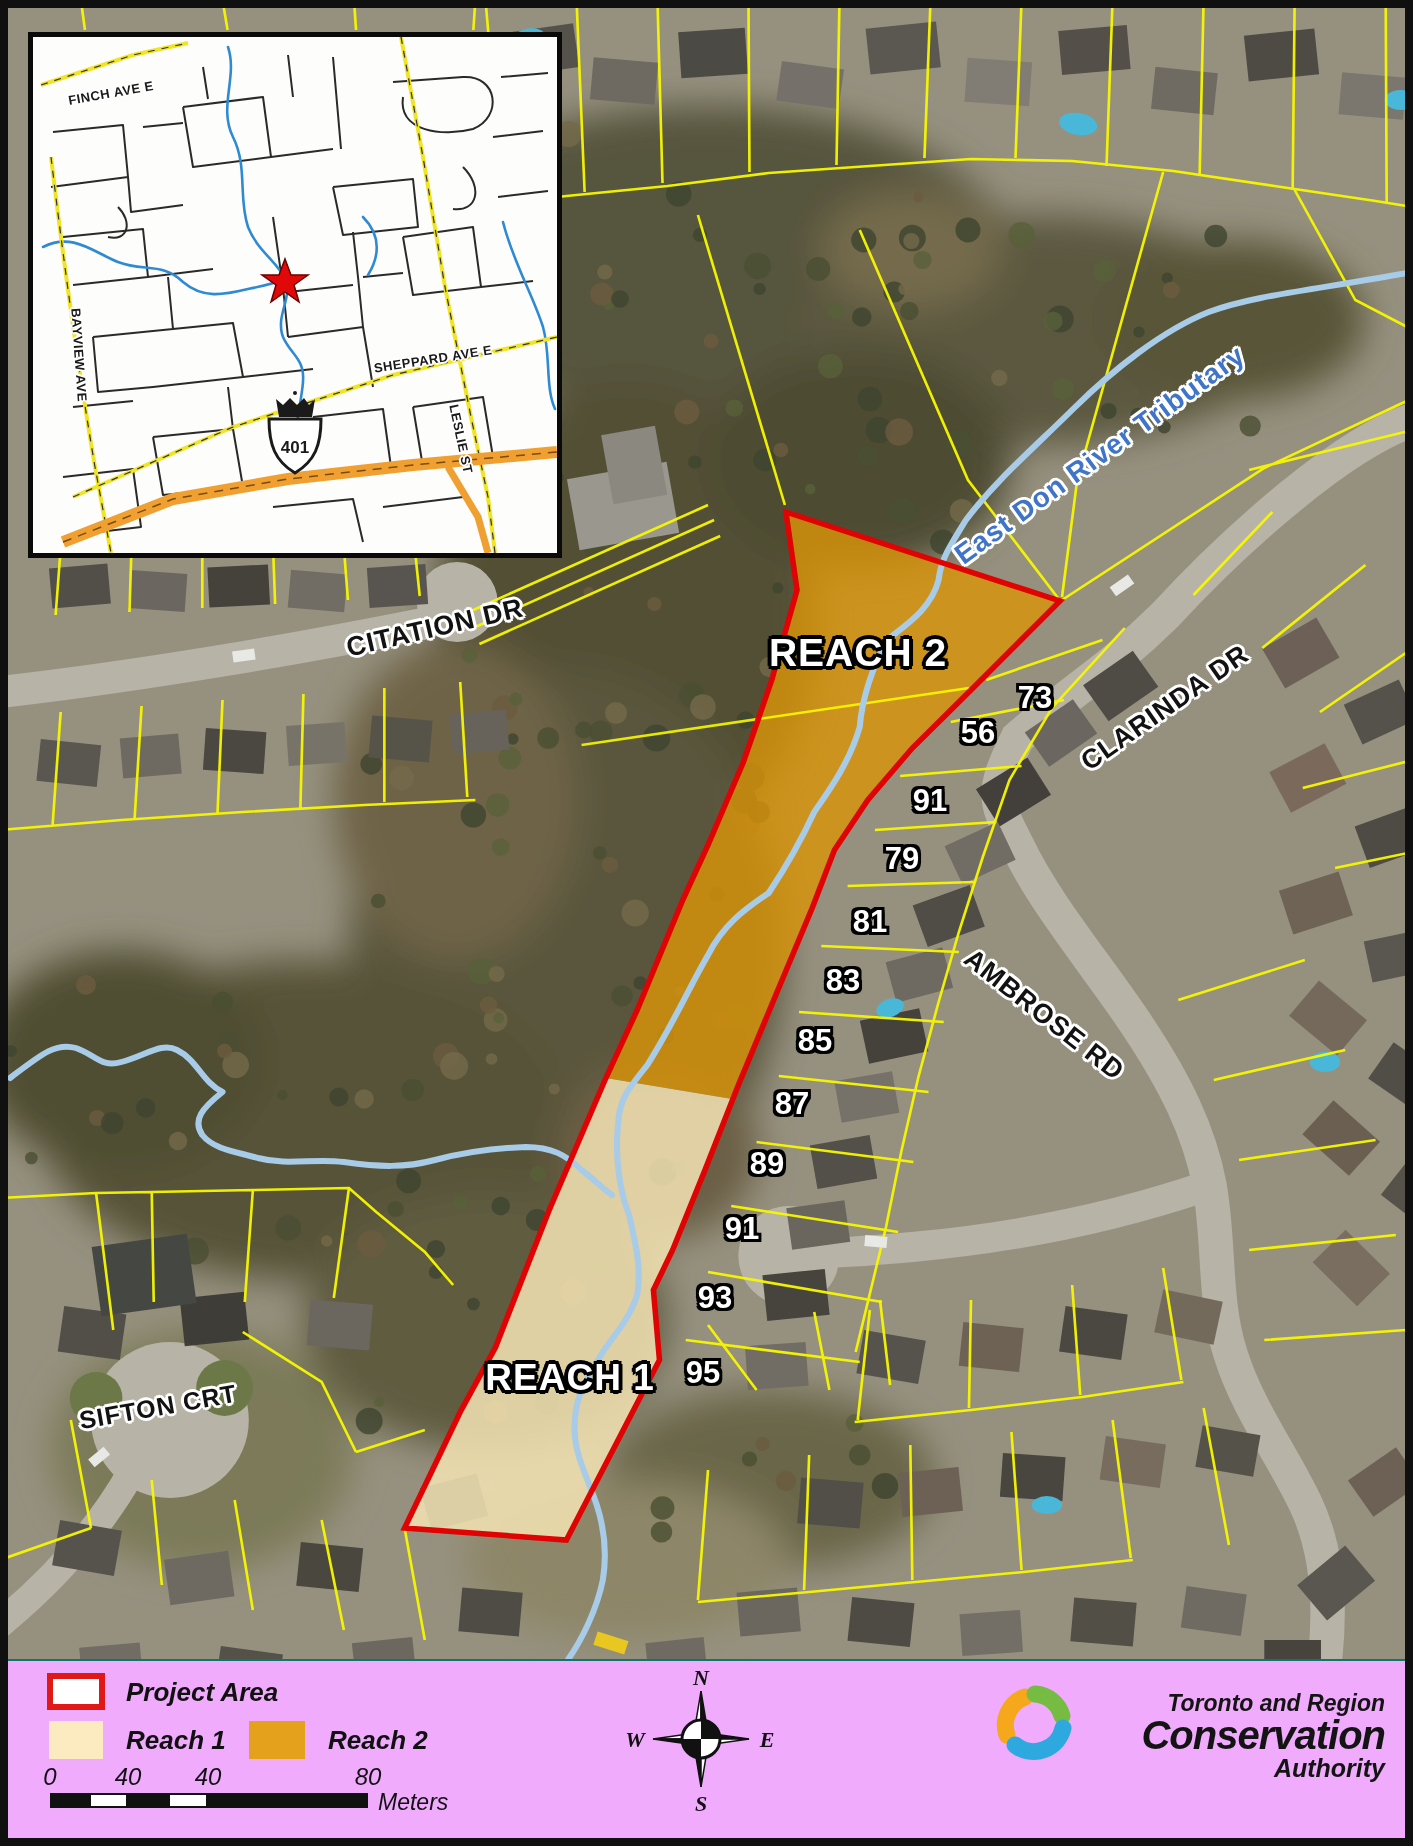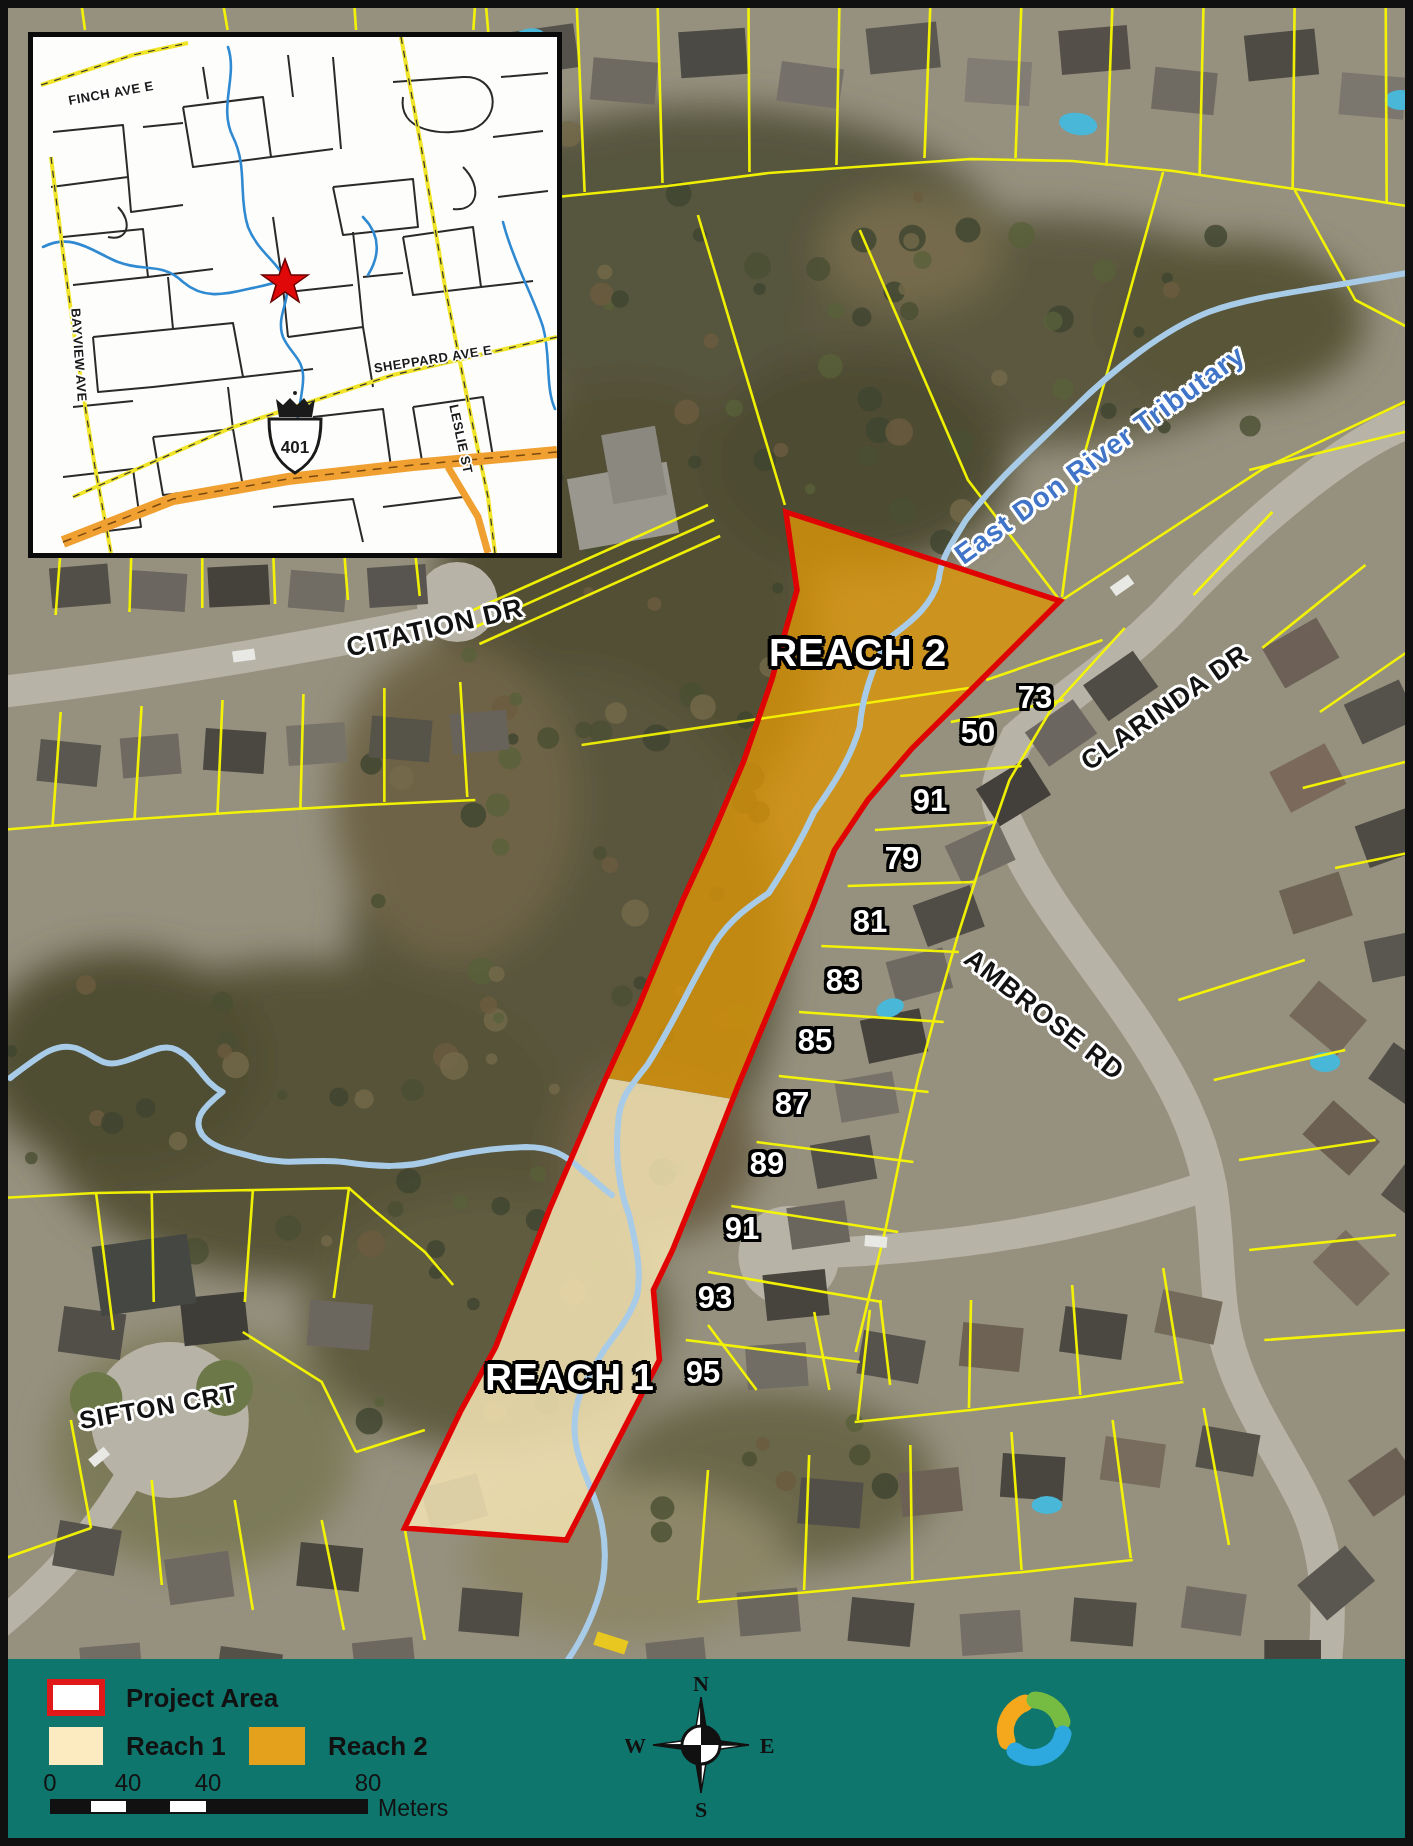--- a/index.html
+++ b/index.html
@@ -1,20 +1,20 @@
 <!DOCTYPE html>
 <html><head>
 <meta charset="utf-8">
 <style>
   html,body{margin:0;padding:0;background:#fff;}
   .page{position:relative;width:1413px;height:1846px;background:#fff;font-family:"Liberation Sans",sans-serif;}
   .frame{position:absolute;inset:0;border:8px solid #101010;box-sizing:border-box;}
   .map-area{position:absolute;left:0;top:0;right:0;height:1659px;overflow:hidden;background:#8d8876;}
   .aerial-svg{position:absolute;left:0;top:0;width:100%;height:100%;}
-  .legend-bar{position:absolute;left:0;right:0;top:1659px;bottom:0;background:#0f766e;border-top:8px solid #0f766e;box-sizing:border-box;}
+  .legend-bar{position:absolute;left:0;right:0;top:1659px;bottom:0;background:#f0abfc;border-top:2px solid #0f766e;box-sizing:border-box;font-style:italic;}
   
   .lbl{position:absolute;white-space:nowrap;transform:translate(-50%,-50%) rotate(var(--r,0deg));line-height:1;}
   .lbl-street{font-weight:bold;font-size:27px;color:#121212;letter-spacing:1px;
     text-shadow:-2px -2px 0 #fff,2px -2px 0 #fff,-2px 2px 0 #fff,2px 2px 0 #fff,-3px 0 0 #fff,3px 0 0 #fff,0 -3px 0 #fff,0 3px 0 #fff;}
   .lbl-street-sm{font-size:25px;}
   .lbl-num{font-weight:bold;font-size:31px;color:#fff;
     text-shadow:-3px -3px 0 #000,3px -3px 0 #000,-3px 3px 0 #000,3px 3px 0 #000,-3px 0 0 #000,3px 0 0 #000,0 -3px 0 #000,0 3px 0 #000;}
   .lbl-reach{font-weight:bold;font-size:39px;letter-spacing:1px;color:#fff;
     text-shadow:-3px -3px 0 #000,3px -3px 0 #000,-3px 3px 0 #000,3px 3px 0 #000,-4px 0 0 #000,4px 0 0 #000,0 -4px 0 #000,0 4px 0 #000;}
   .lbl-river{font-weight:bold;font-size:28px;color:#3f74c8;letter-spacing:1px;
@@ -368,21 +368,21 @@
 
     <div class="lbl lbl-reach" style="left:858px;top:652px;">REACH 2</div>
     <div class="lbl lbl-reach" style="left:570px;top:1377px;font-size:37px;">REACH 1</div>
     <div class="lbl lbl-river" style="left:1100px;top:455px;--r:-36deg;">East Don River Tributary</div>
     <div class="lbl lbl-street" style="left:435px;top:628px;--r:-13deg;">CITATION DR</div>
     <div class="lbl lbl-street" style="left:1165px;top:708px;--r:-35deg;">CLARINDA DR</div>
     <div class="lbl lbl-street" style="left:1044px;top:1015px;--r:38deg;">AMBROSE RD</div>
     <div class="lbl lbl-street lbl-street-sm" style="left:158px;top:1407px;--r:-10deg;">SIFTON CRT</div>
 
     <div class="lbl lbl-num" style="left:1035px;top:697px;text-align:right;">73</div>
-    <div class="lbl lbl-num" style="left:978px;top:732px;">50</div>
+    <div class="lbl lbl-num" style="left:978px;top:732px;">56</div>
     <div class="lbl lbl-num" style="left:930px;top:800px;">91</div>
     <div class="lbl lbl-num" style="left:902px;top:858px;">79</div>
     <div class="lbl lbl-num" style="left:870px;top:921px;">81</div>
     <div class="lbl lbl-num" style="left:843px;top:980px;">83</div>
     <div class="lbl lbl-num" style="left:815px;top:1040px;">85</div>
     <div class="lbl lbl-num" style="left:792px;top:1103px;">87</div>
     <div class="lbl lbl-num" style="left:767px;top:1163px;">89</div>
     <div class="lbl lbl-num" style="left:742px;top:1228px;">91</div>
     <div class="lbl lbl-num" style="left:715px;top:1297px;">93</div>
     <div class="lbl lbl-num" style="left:703px;top:1372px;">95</div>
@@ -490,16 +490,21 @@
       <path d="M76,76 L76,95 A19,19 0 0 1 57,76 Z" fill="#111"></path>
     </svg>
 
     <svg style="position:absolute;left:985px;top:14px;" width="100" height="100" viewBox="0 0 100 100">
       <g fill="none" stroke-linecap="round">
         <path d="M22,60 A30,30 0 0 1 40,22" stroke="#f5a81c" stroke-width="17"></path>
         <path d="M50,19 A30,30 0 0 1 77,41" stroke="#76bc43" stroke-width="17"></path>
         <path d="M78,53 A30,30 0 0 1 30,70" stroke="#2ea9e0" stroke-width="17"></path>
       </g>
     </svg>
+    <div class="logo-text">
+      <div class="logo-l1">Toronto and Region</div>
+      <div class="logo-l2">Conservation</div>
+      <div class="logo-l3">Authority</div>
+    </div>
   </div>
 
   <div class="frame" style="pointer-events:none;"></div>
 </div>
 
 </body></html>

